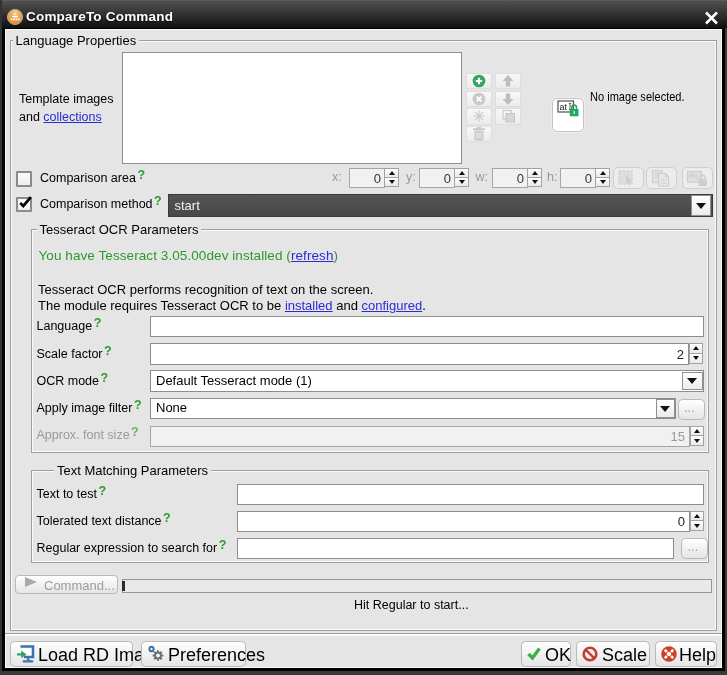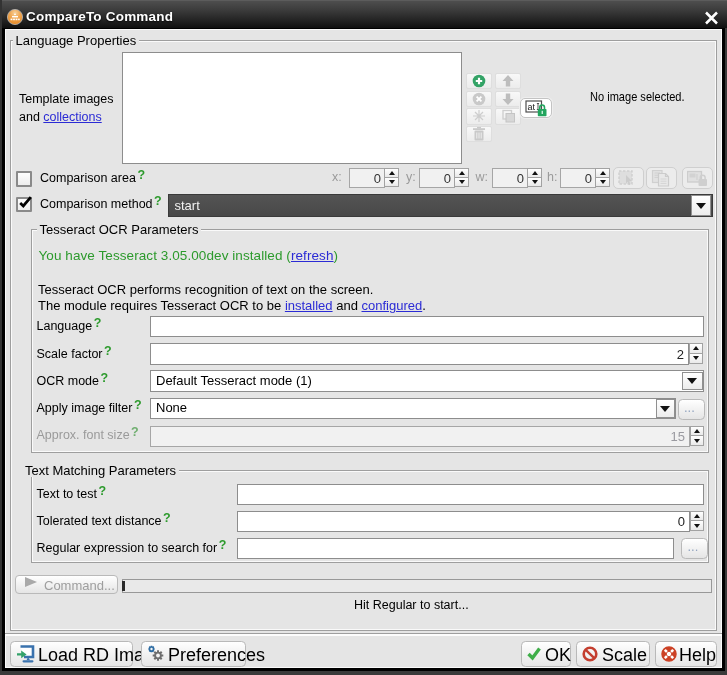--- a/index.html
+++ b/index.html
@@ -86,21 +86,21 @@
       <rect x="7" y="1.5" width="8.5" height="8.5" fill="none" stroke="#cdcdcd" stroke-width="1.3"></rect>
       <rect x="10" y="4.5" width="8.5" height="8.5" fill="#d7d7d7" stroke="#c4c4c4" stroke-width="1"></rect>
     </svg></div>
 <div class="gbtn" style="left:465.9px;top:125.9px"><svg width="24" height="14" viewBox="0 0 24 14">
       <rect x="7.5" y="3.5" width="9" height="10" rx="1" fill="#c9c9c9"></rect>
       <rect x="6" y="1.2" width="12" height="1.8" fill="#c9c9c9"></rect>
       <rect x="10" y="0" width="4" height="1.4" fill="#c9c9c9"></rect>
       <path d="M9.8 5.5 V11.5 M12 5.5 V11.5 M14.2 5.5 V11.5" stroke="#efefef" stroke-width="1"></path>
     </svg></div>
 
-<div class="ab" style="left:520px;top:97.5px;width:31.5px;height:20px;background:#fff;border:1px solid #c3c3c3;border-radius:5px;box-shadow:0 0 0 1px #eee">
+<div class="ab" style="left:552px;top:97.5px;width:31.5px;height:34px;background:#fff;border:1px solid #c3c3c3;border-radius:5px;box-shadow:0 0 0 1px #eee">
     <svg width="24" height="19" viewBox="0 0 24 19" style="position:absolute;left:4px;top:0">
       <rect x="1" y="2" width="15.5" height="11" fill="#fff" stroke="#4f4f4f" stroke-width="1.2"></rect>
       <text x="2.6" y="11" font-family="Liberation Sans" font-size="9" fill="#222">at</text>
       <path d="M13 4.5 V10.5 M11.9 4.5 H14.1 M11.9 10.5 H14.1" stroke="#444" stroke-width="0.9"></path>
       <rect x="12.8" y="10" width="8.7" height="7.2" rx="0.8" fill="#22a55e"></rect>
       <path d="M14.8 10 V8.4 a2.35 2.35 0 0 1 4.7 0 V10" fill="none" stroke="#22a55e" stroke-width="1.6"></path>
       <rect x="16.6" y="11.8" width="1.3" height="3.2" fill="#d8f5e6"></rect>
     </svg>
   </div>
 <div class="lbl" style="left:590px;top:88.5px;font-size:13px;transform:scaleX(0.85);transform-origin:left center">No image selected.</div>
@@ -225,21 +225,21 @@
 <div class="spincol" style="left:689.5px;top:425.5px;height:21.5px">
     <div class="sc">
       <div class="tri-u"></div>
     </div>
     <div class="sc">
       <div class="tri-d"></div>
     </div>
   </div>
 
 <div class="etched" style="left:31px;top:470px;width:677.5px;height:93px"></div>
-<div class="chip" style="left:22px;top:463.5px">Text Matching Parameters</div>
+<div class="chip" style="left:54px;top:463.5px">Text Matching Parameters</div>
 <div class="lbl" style="left:36.5px;top:487px">Text to test<span class="q">?</span></div>
 <div class="field" style="left:237px;top:483.5px;width:467px;height:21.5px"></div>
 <div class="lbl" style="left:36.5px;top:514px">Tolerated text distance<span class="q">?</span></div>
 <div class="field" style="left:237px;top:510.5px;width:452.5px;height:21.5px"></div>
 <div class="num" style="left:600px;top:514px;width:85px">0</div>
 <div class="spincol" style="left:689.5px;top:510.5px;height:21.5px">
     <div class="sc">
       <div class="tri-u"></div>
     </div>
     <div class="sc">

